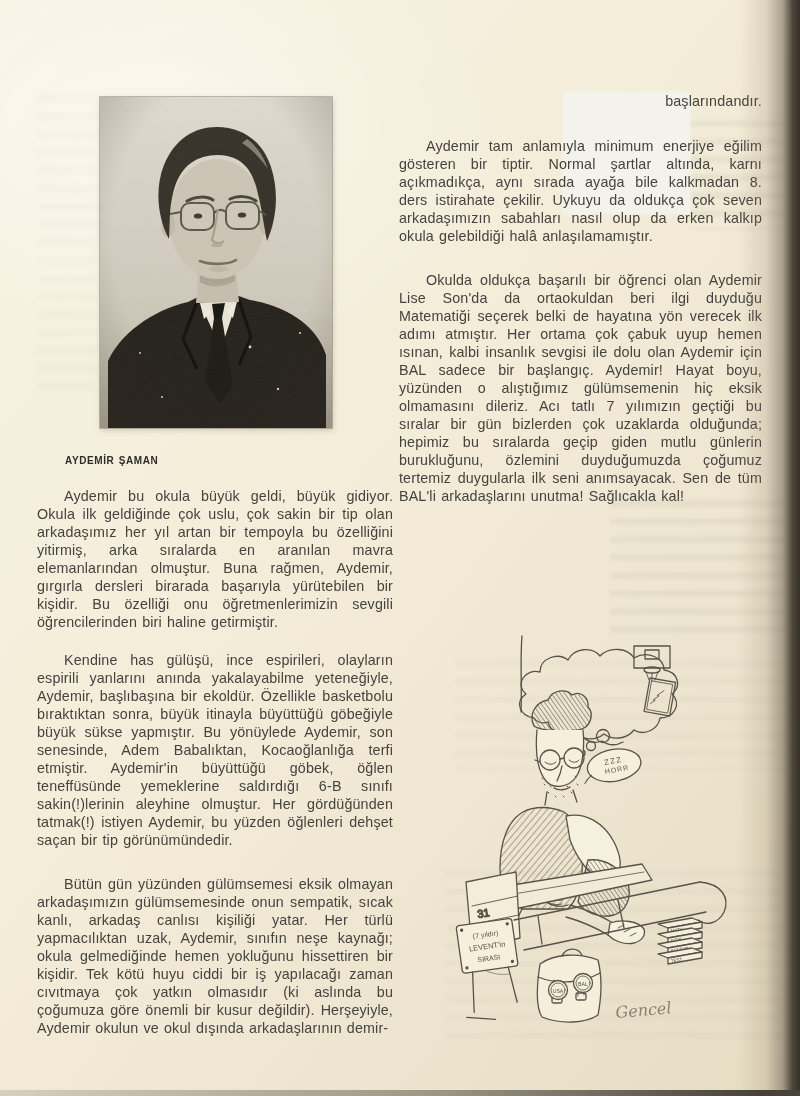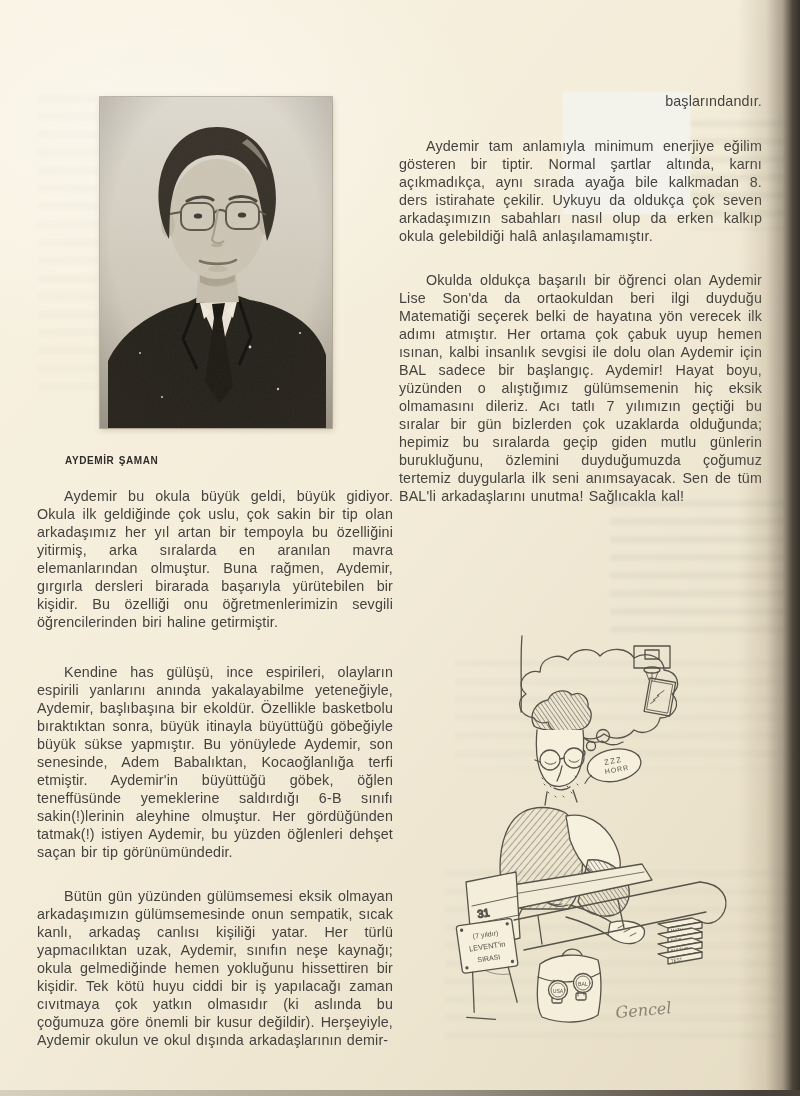--- a/index.html
+++ b/index.html
@@ -27,21 +27,21 @@
     box-shadow:0 0 4px rgba(242,242,237,.9);
   }
   
   .col{position:absolute;font-size:14.3px;line-height:18px;letter-spacing:.15px;word-spacing:1px;}
   .col p{margin:0 0 26px 0;text-align:justify;text-indent:27px;}
   .left-col{left:37px;top:452px;width:356px;}
   .left-col h2{
     font-size:10px;font-weight:bold;color:#2e2c29;letter-spacing:.6px;
     margin:0 0 17px 28px;
   }
-  .left-col p.p1{margin-bottom:32px;}
+  .left-col p.p1{margin-bottom:20px;}
   .right-col{left:399px;top:92px;width:363px;}
   .right-col p.cont{text-indent:0;text-align:right;margin:0 0 27px 14px;}
   
   .photo-wrap{
     position:absolute;left:100px;top:97px;width:232px;height:331px;
     box-shadow:0 0 0 1px rgba(120,112,98,.45), 1px 2px 6px rgba(90,80,60,.25);
   }
   .photo-wrap svg{display:block;}
   
   .cartoon{position:absolute;left:438px;top:620px;width:365px;height:450px;}

